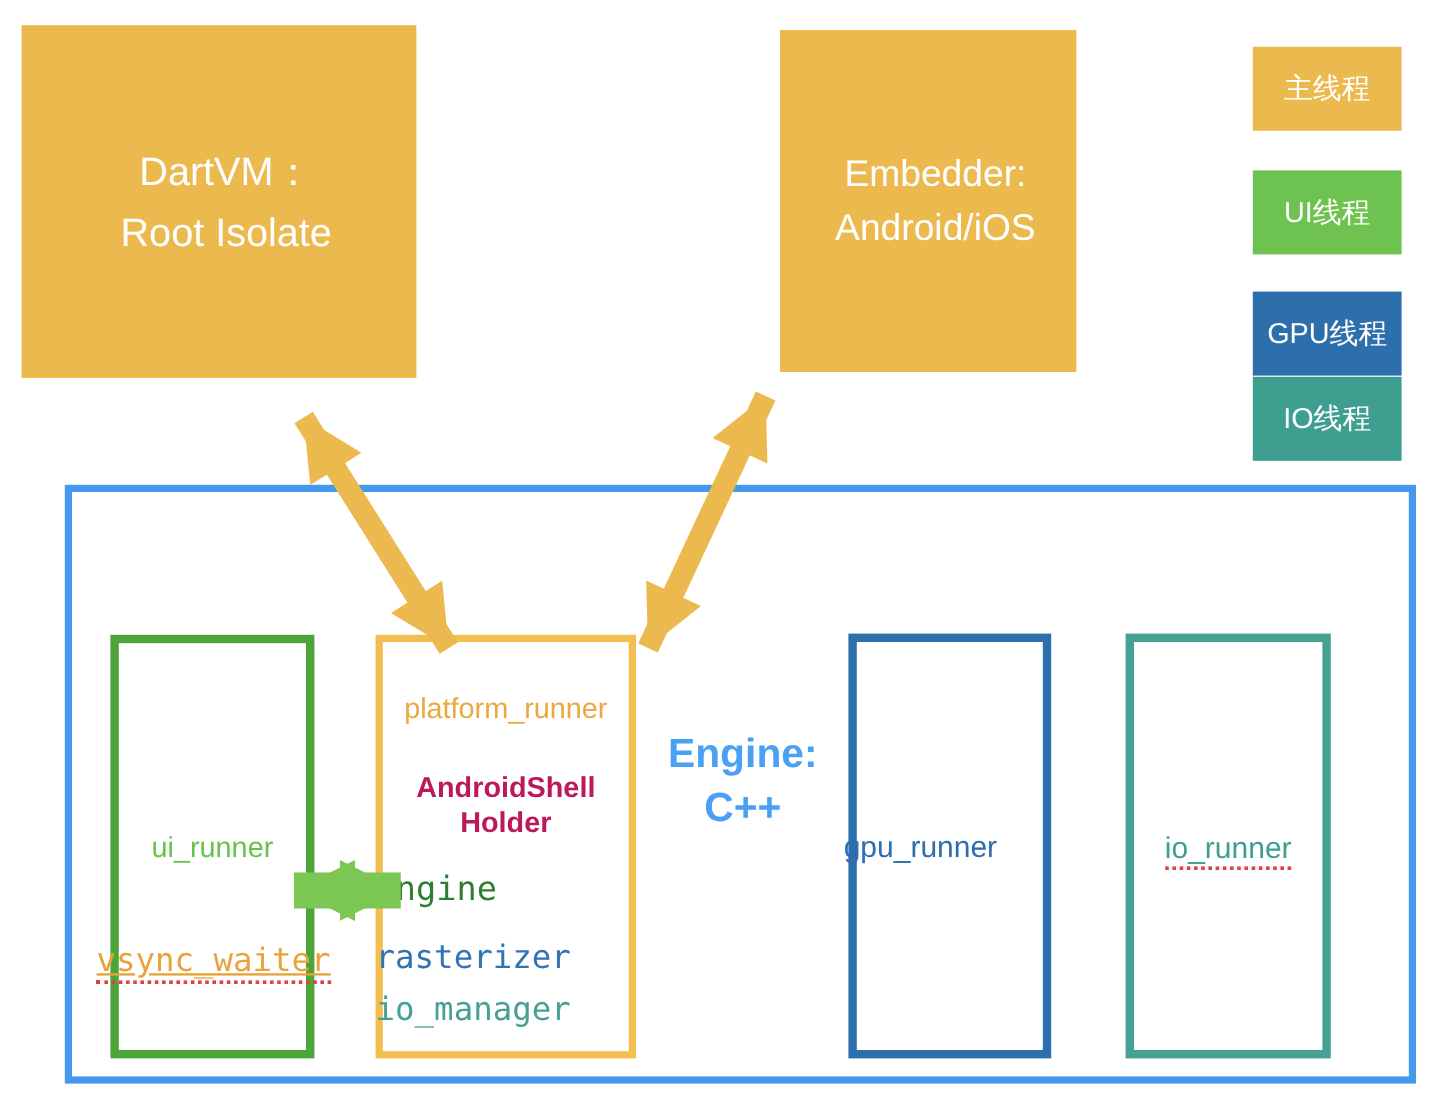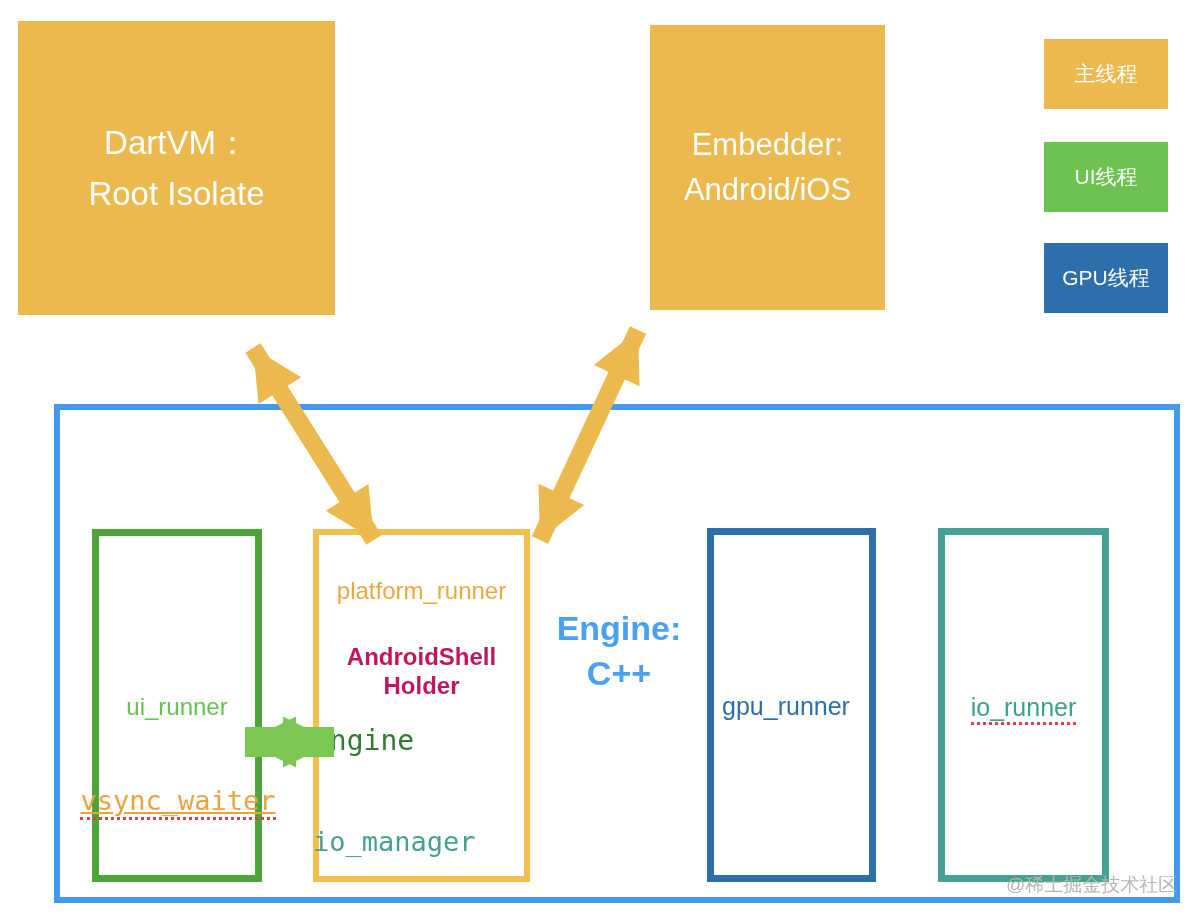--- a/index.html
+++ b/index.html
@@ -1,28 +1,28 @@
 <!DOCTYPE html>
 <html><head>
 <meta charset="utf-8">
 <style>
   html,body{margin:0;padding:0;background:#ffffff;}
   .stage{
     position:relative;width:1194px;height:920px;background:#ffffff;
     font-family:"Liberation Sans",sans-serif;overflow:hidden;
   }
   .abs{position:absolute;}
-  .center-col{display:flex;flex-direction:column;align-items:center;justify-content:center;text-align:center;}
+  .center-col{display:flex;flex-direction:column;align-items:center;justify-content:center;text-align:center;padding-left:12px;}
 
   
   .dartvm-box{left:18px;top:21px;width:317px;height:294px;background:#ECB94E;color:#ffffff;font-size:33px;line-height:1.55;}
   .embedder-box{left:650px;top:25px;width:235px;height:285px;background:#ECB94E;color:#ffffff;font-size:31px;line-height:1.45;}
 
   
-  .legend-item{left:1044px;width:124px;height:70px;color:#ffffff;font-size:21px;display:flex;align-items:center;justify-content:center;}
+  .legend-item{left:1044px;width:124px;height:70px;color:#ffffff;font-size:24px;display:flex;align-items:center;justify-content:center;}
   .legend-0{top:39px;background:#ECB94E;}
   .legend-1{top:142px;background:#6EC24F;}
   .legend-2{top:223px;background:#2D6EAD;margin-top:20px;}
   .legend-3{top:314px;background:#3E9E90;}
 
   
   .engine-container{left:54px;top:404px;width:1126px;height:499px;border:6px solid #4599EC;box-sizing:border-box;background:#ffffff;}
   .attach-label{left:561px;top:442px;width:300px;text-align:center;font-weight:bold;font-size:28px;color:#111111;}
   .engine-label{left:545px;top:606px;width:148px;text-align:center;font-weight:bold;font-size:34px;line-height:1.32;color:#4AA1F4;}
 
@@ -37,21 +37,21 @@
   .vsync-waiter{left:60px;top:785px;width:236px;text-align:center;font-family:"DejaVu Sans Mono",monospace;font-size:27px;color:#E8A33D;}
   .vsync-waiter span{text-decoration:underline;border-bottom:3px dotted #E04040;padding-bottom:1px;}
 
   .platform-runner{left:313px;top:577px;width:217px;text-align:center;font-size:24px;color:#E9A93F;}
   .shell-holder{left:313px;top:643px;width:217px;text-align:center;font-weight:bold;font-size:24px;line-height:1.2;color:#be185d;}
   .mono{font-family:"DejaVu Sans Mono",monospace;text-align:left;}
   .engine-word{left:313px;top:724px;width:217px;font-size:28px;color:#2E7D32;}
   .rasterizer-word{left:313px;top:783px;width:217px;font-size:27px;color:#3272B5;}
   .io-manager-word{left:313px;top:826px;width:217px;font-size:27px;color:#47A095;}
 
-  .gpu-runner{left:685px;top:692px;width:202px;text-align:center;font-size:25px;color:#2D6EAD;}
+  .gpu-runner{left:666px;top:692px;width:202px;text-align:center;font-size:25px;color:#2D6EAD;}
   .io-runner{left:938px;top:693px;width:171px;text-align:center;font-size:25px;color:#3E9E90;}
   .io-runner span{border-bottom:3px dotted #E04040;padding-bottom:1px;}
 
   .watermark{left:1006px;top:872px;font-size:19px;color:#B5B5B5;}
 
   .arrows{position:absolute;left:0;top:0;pointer-events:none;}
 </style>
 </head>
 <body>
 
@@ -63,38 +63,40 @@
   </div>
 
   <div class="abs center-col embedder-box">
     <div>Embedder:</div>
     <div>Android/iOS</div>
   </div>
 
   <div class="abs legend-item legend-0">主线程</div>
   <div class="abs legend-item legend-1">UI线程</div>
   <div class="abs legend-item legend-2">GPU线程</div>
+  <div class="abs legend-item legend-3">IO线程</div>
 
   <div class="abs engine-container"></div>
   <div class="abs engine-label">
     <div>Engine:</div>
     <div>C++</div>
   </div>
 
   <div class="abs thread-box ui-box"></div>
   <div class="abs ui-runner">ui_runner</div>
   <div class="abs vsync-waiter"><span>vsync_waiter</span></div>
 
   <div class="abs thread-box platform-box"></div>
   <div class="abs platform-runner">platform_runner</div>
   <div class="abs shell-holder">
     <div>AndroidShell</div>
     <div>Holder</div>
   </div>
   <div class="abs mono engine-word">engine</div>
+  <div class="abs mono rasterizer-word">rasterizer</div>
   <div class="abs mono io-manager-word">io_manager</div>
 
   <div class="abs thread-box gpu-box"></div>
   <div class="abs gpu-runner">gpu_runner</div>
 
   <div class="abs thread-box io-box"></div>
   <div class="abs io-runner"><span>io_runner</span></div>
 
   <svg class="arrows" width="1194" height="920" viewBox="0 0 1194 920">
     <defs>
@@ -103,15 +105,14 @@
       </marker>
       <marker id="mG" viewBox="0 0 10 10" refX="10" refY="5" markerWidth="1.7" markerHeight="2.4" orient="auto-start-reverse" markerUnits="strokeWidth">
         <path d="M0 0 L10 5 L0 10 z" fill="#7CC653"></path>
       </marker>
     </defs>
     <line x1="253" y1="348" x2="374" y2="540" stroke="#ECB94E" stroke-width="18" marker-start="url(#mY)" marker-end="url(#mY)"></line>
     <line x1="638" y1="330" x2="540" y2="540" stroke="#ECB94E" stroke-width="18" marker-start="url(#mY)" marker-end="url(#mY)"></line>
     <line x1="245" y1="742" x2="334" y2="742" stroke="#7CC653" stroke-width="30" marker-start="url(#mG)" marker-end="url(#mG)"></line>
   </svg>
 
-  <div class="abs watermark">@稀土掘金技术社区</div>
 
 </div>
 
 </body></html>

